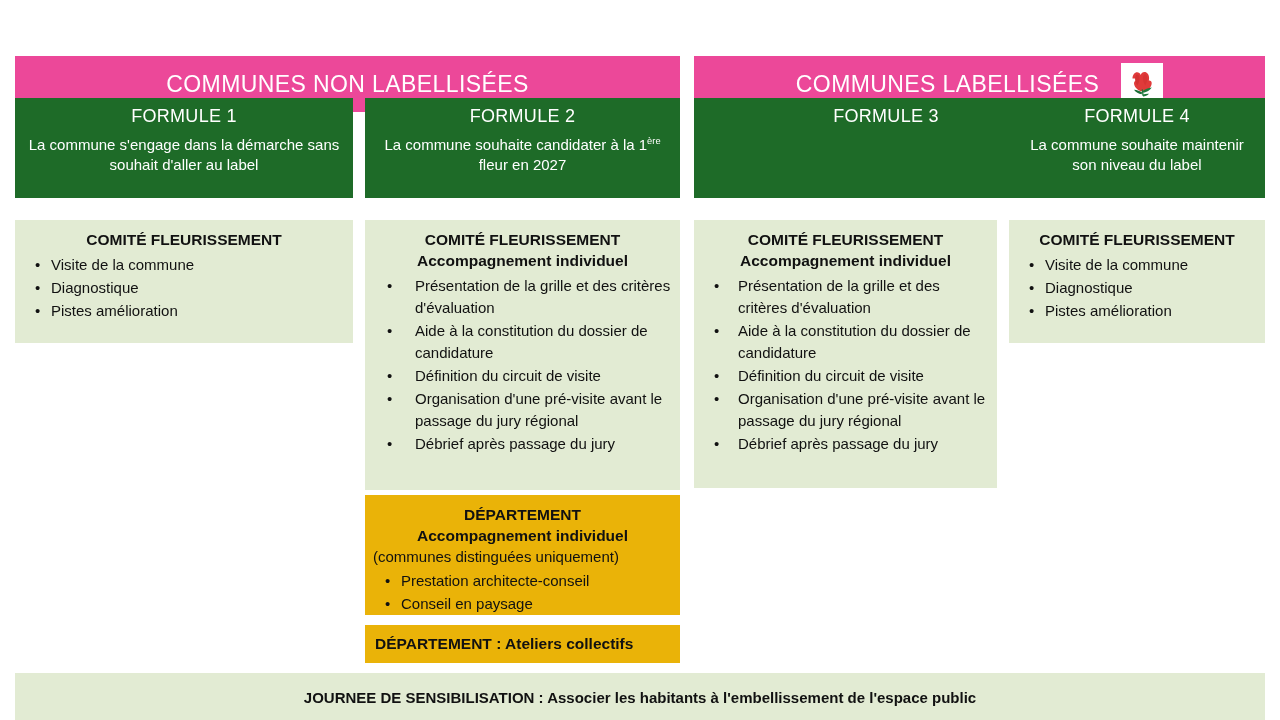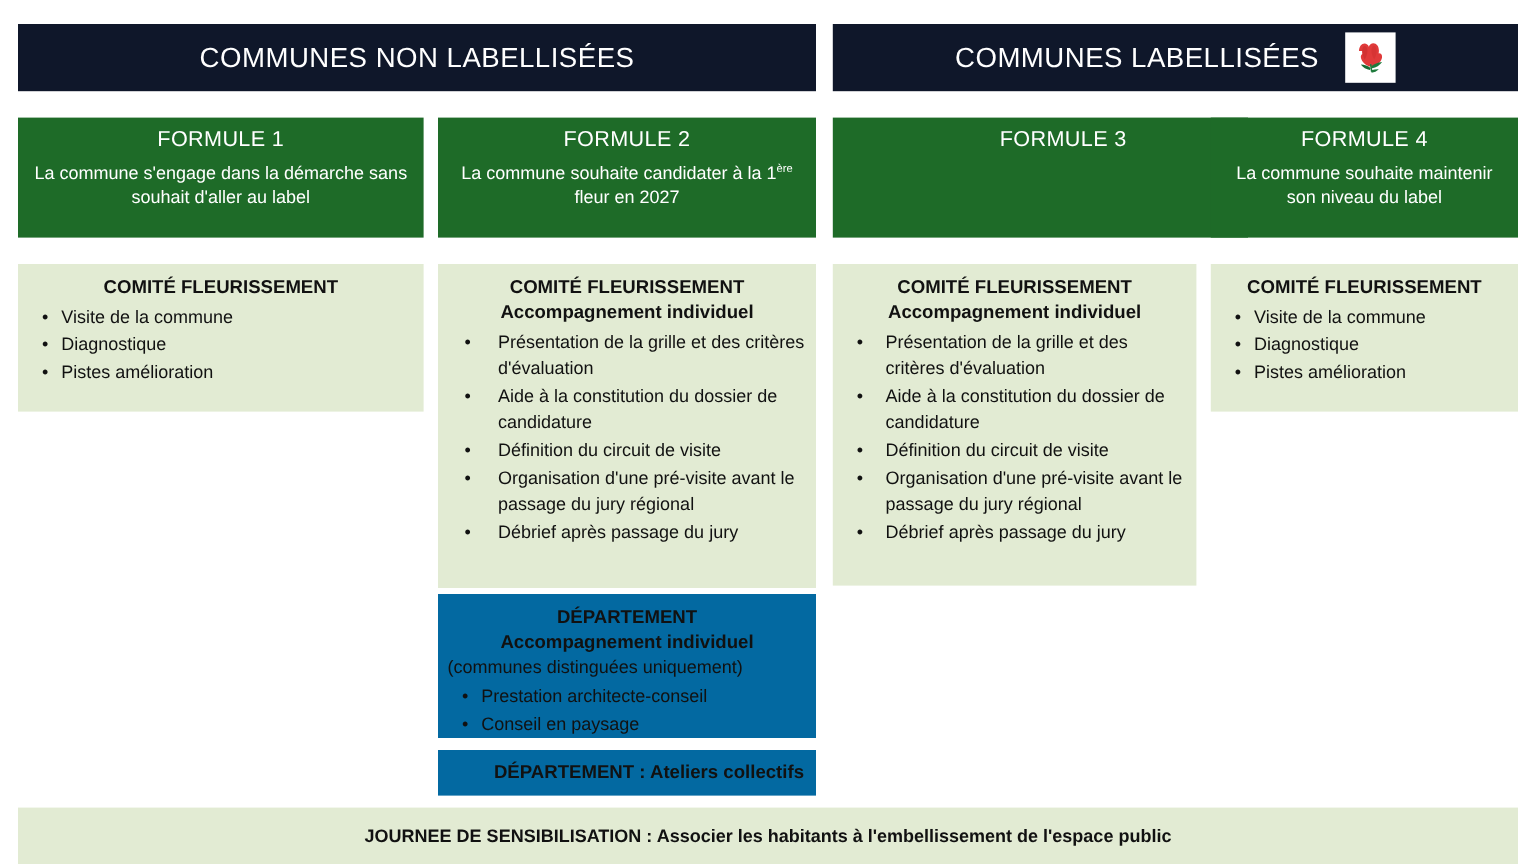--- a/index.html
+++ b/index.html
@@ -17,26 +17,27 @@
 
   .canvas {
     position: relative;
     width: 1280px;
     height: 720px;
   }
 
   
   .banner {
     position: absolute;
-    background: #0f172a;
+    background: #ec4899;
     color: #ffffff;
     display: flex;
     align-items: center;
     justify-content: center;
     box-sizing: border-box;
+    margin-top: 36px;
   }
   .banner-title {
     font-size: 23px;
     letter-spacing: 0.4px;
     font-weight: 400;
     white-space: nowrap;
   }
   #banner-left  { left: 15px;  top: 20px; width: 665px; height: 56px; }
   #banner-right { left: 694px; top: 20px; width: 571px; height: 56px; }
 
@@ -79,21 +80,21 @@
   #formula-4 { left: 1009px; width: 256px; }
 
   
   .panel {
     position: absolute;
     box-sizing: border-box;
     padding: 10px 8px 15px;
     color: #111111;
   }
   .panel-green { background: #E2EBD3; }
-  .panel-blue  { background: #0369a1; }
+  .panel-blue  { background: #eab308; }
 
   .panel-head {
     text-align: center;
     font-weight: bold;
     font-size: 15.5px;
     line-height: 1.35;
   }
   .panel-sub {
     text-align: center;
     font-weight: bold;
@@ -132,21 +133,21 @@
   ul.bullets.indent-narrow li .bullet-dot { left: 12px; }
 
   #panel-1 { left: 15px;   top: 220px; width: 338px; height: 123px; }
   #panel-2 { left: 365px;  top: 220px; width: 315px; height: 270px; }
   #panel-3 { left: 694px;  top: 220px; width: 303px; height: 268px; }
   #panel-4 { left: 1009px; top: 220px; width: 256px; height: 123px; }
 
   #panel-dept       { left: 365px; top: 495px; width: 315px; height: 120px; }
   #panel-dept-ateliers {
     left: 365px; top: 625px; width: 315px; height: 38px;
-    display: flex; align-items: center; justify-content: flex-end;
+    display: flex; align-items: center; justify-content: flex-start;
     padding: 0 10px;
   }
   .dept-ateliers-text {
     font-weight: bold;
     font-size: 15.5px;
     text-align: center;
   }
 
   
   #footer-band {

